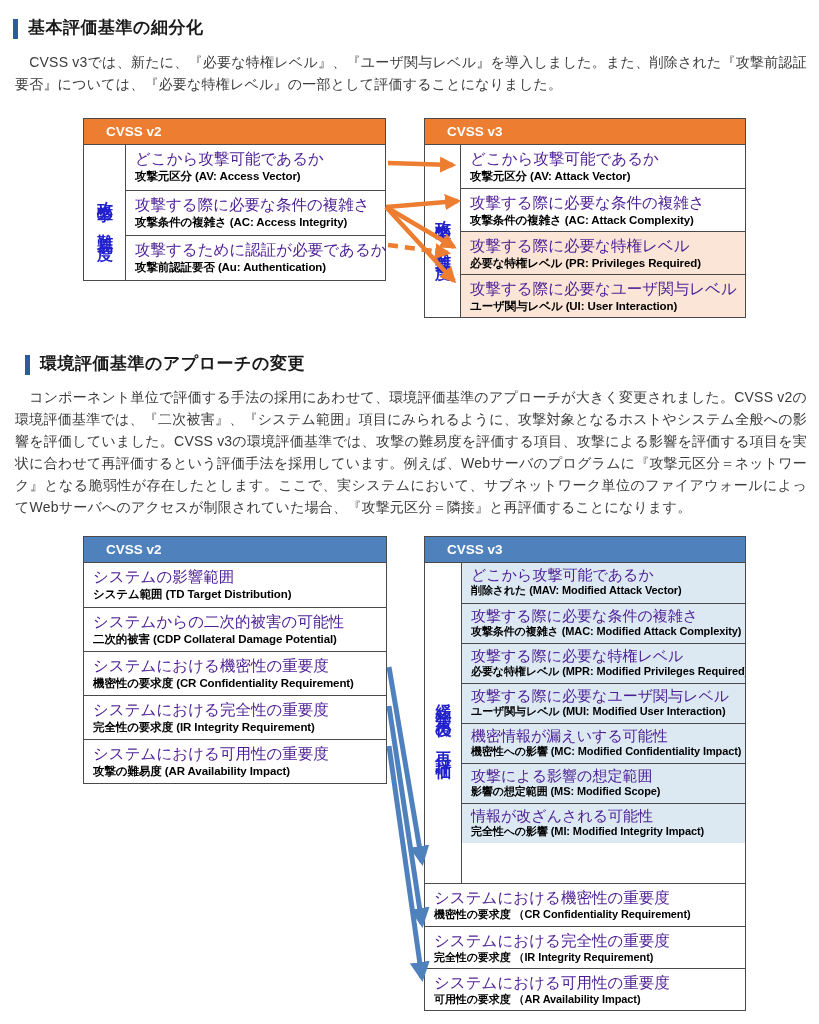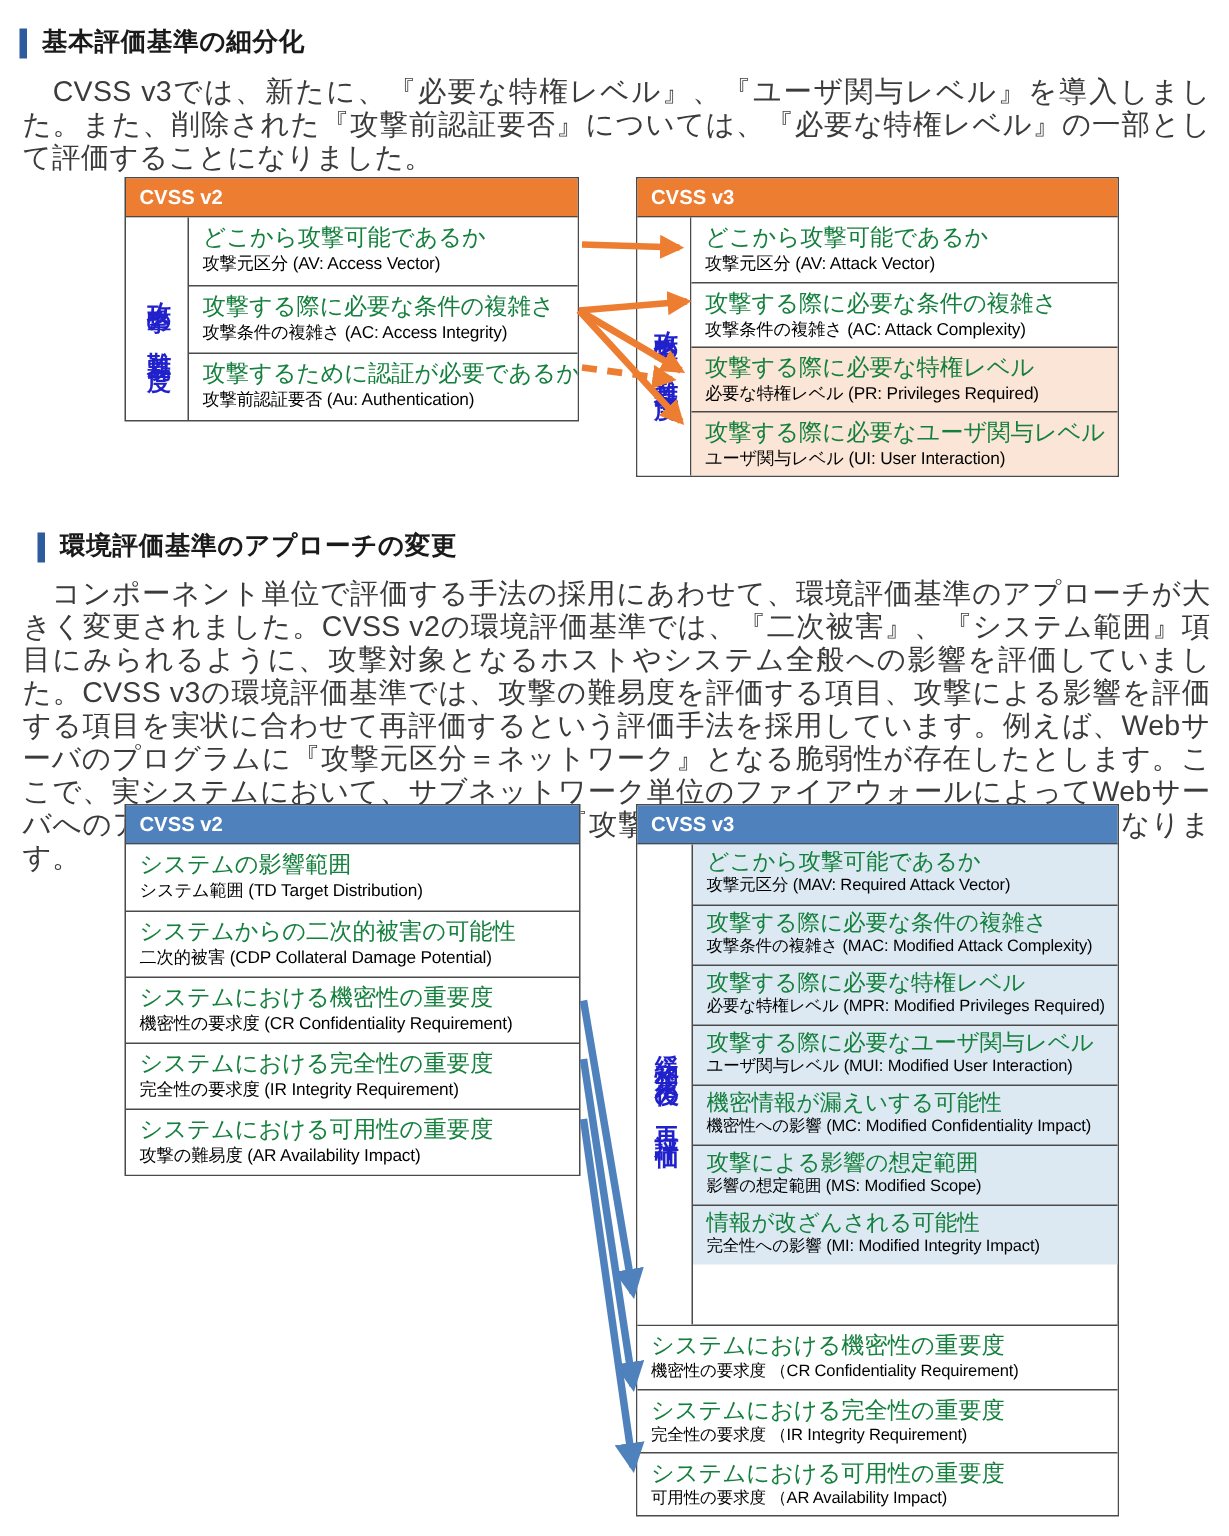--- a/index.html
+++ b/index.html
@@ -5,40 +5,40 @@
   html,body{margin:0;padding:0;background:#fff;}
   #page{
     position:relative;width:819px;height:1024px;background:#ffffff;
     font-family:"Liberation Sans","DejaVu Sans",sans-serif;overflow:hidden;
   }
   
   .sec-head{position:absolute;left:13px;display:flex;align-items:flex-end;gap:10px;}
   .sec-bar{width:5px;height:20px;background:#2e5b9e;flex:0 0 auto;}
   .sec-title{font-size:17px;font-weight:bold;color:#1a1a1a;letter-spacing:.5px;white-space:nowrap;}
   
-  .para{position:absolute;left:15px;width:792px;font-size:19px;line-height:22px;
+  .para{position:absolute;left:15px;width:792px;font-size:14px;line-height:22px;
         color:#3b3b3b;text-align:justify;letter-spacing:.2px;}
   
   .fig{position:absolute;left:0;width:819px;}
   .overlay{position:absolute;left:0;top:0;z-index:5;pointer-events:none;}
   
   .tbl{position:absolute;top:0;background:#fff;border:1.5px solid #4a4a4a;box-sizing:border-box;z-index:1;}
   .tbl-head{color:#fff;font-weight:bold;font-size:13.5px;display:flex;align-items:center;
-            padding-left:9px;border-bottom:1.5px solid #4a4a4a;box-sizing:border-box;}
+            padding-left:22px;border-bottom:1.5px solid #4a4a4a;box-sizing:border-box;}
   .head-orange{background:#ed7d31;}
   .head-blue{background:#4f81bd;}
   .tbl-body{display:flex;align-items:stretch;}
   .side-col{writing-mode:vertical-rl;text-orientation:upright;display:flex;align-items:center;justify-content:center;
             color:#2121cc;font-weight:bold;font-size:16px;letter-spacing:5px;
             border-right:1.5px solid #4a4a4a;box-sizing:border-box;flex:0 0 auto;background:#fff;}
   .rows{flex:1;display:flex;flex-direction:column;min-width:0;}
   .trow{box-sizing:border-box;padding:4px 3px 0 9px;overflow:hidden;background:#fff;}
   .trow + .trow{border-top:1.5px solid #4a4a4a;}
-  .trow .main{font-size:15.5px;line-height:20px;color:#15803d;white-space:nowrap;}
-  .trow .sub{font-size:11.5px;line-height:14px;font-weight:normal;color:#000;white-space:nowrap;letter-spacing:-.1px;}
+  .trow .main{font-size:15.5px;line-height:20px;color:#4c1d95;white-space:nowrap;}
+  .trow .sub{font-size:11.5px;line-height:14px;font-weight:bold;color:#000;white-space:nowrap;letter-spacing:-.1px;}
   .h45{height:45px;}
   .h44{height:44px;}
   .h43{height:43px;}
   .h40{height:40px;padding-top:3px;}
   .h42{height:42px;}
   .h40 .main{font-size:15px;line-height:18px;}
   .h40 .sub,.h42 .sub{font-size:11px;line-height:13.5px;}
   .peach{background:#fbe5d6;}
   .lblue{background:#dce9f3;}
   .req-rows{border-top:1.5px solid #4a4a4a;display:flex;flex-direction:column;}
@@ -154,21 +154,21 @@
       </div>
     </div>
 
     <div class="tbl" style="left:424px;width:322px;">
       <div class="tbl-head head-blue" style="height:26px;">CVSS v3</div>
       <div class="tbl-body">
         <div class="side-col" style="width:37px;height:320px;letter-spacing:6px;">緩和策後の再評価</div>
         <div class="rows">
           <div class="trow h40 lblue">
             <div class="main">どこから攻撃可能であるか</div>
-            <div class="sub">攻撃元区分 (MAV: Required Attack Vector)</div>
+            <div class="sub">削除された (MAV: Modified Attack Vector)</div>
           </div>
           <div class="trow h40 lblue">
             <div class="main">攻撃する際に必要な条件の複雑さ</div>
             <div class="sub">攻撃条件の複雑さ (MAC: Modified Attack Complexity)</div>
           </div>
           <div class="trow h40 lblue">
             <div class="main">攻撃する際に必要な特権レベル</div>
             <div class="sub">必要な特権レベル (MPR: Modified Privileges Required)</div>
           </div>
           <div class="trow h40 lblue">

